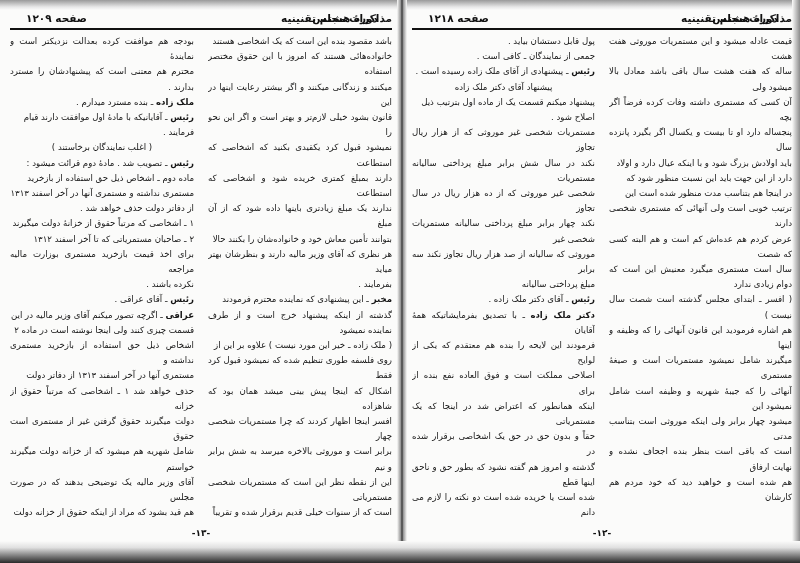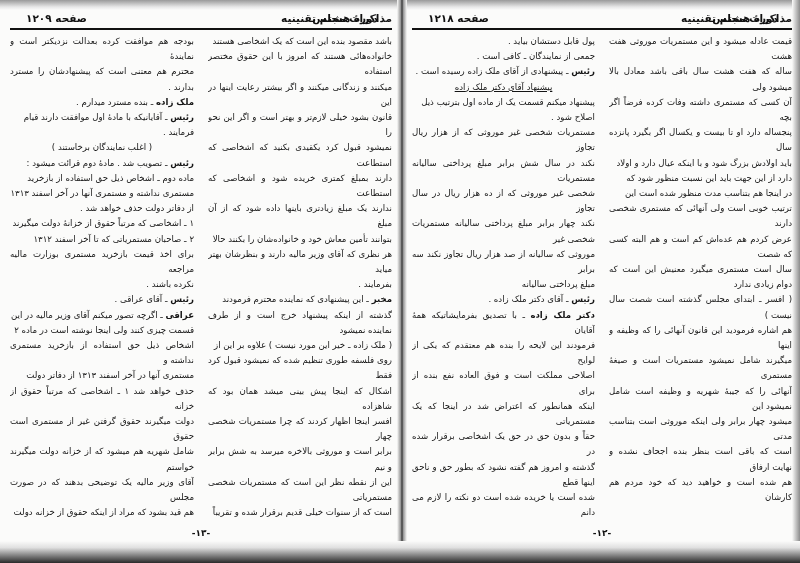--- a/index.html
+++ b/index.html
@@ -47,21 +47,21 @@
     position:absolute; top:24px; left:0; right:0; bottom:20px;
     display:flex; flex-direction:row; gap:14px;
   }
   .col {
     flex:1; font-size:8.6px; line-height:15.2px; color:#151515;
     text-align:justify; overflow:hidden;
   }
   .col p { margin:0; }
   .col .speaker { font-weight:bold; }
   .col .center { text-align:center; }
-  .col .underline { text-decoration:underline; }
+  .col .underline { }
   .folio {
     position:absolute; bottom:2px; left:0; right:0; text-align:center;
     font-size:9px; font-weight:bold; color:#111; direction:ltr;
   }
 </style>
 </head>
 <body>
 
 <div class="spread">
   <div class="topshade"></div>

